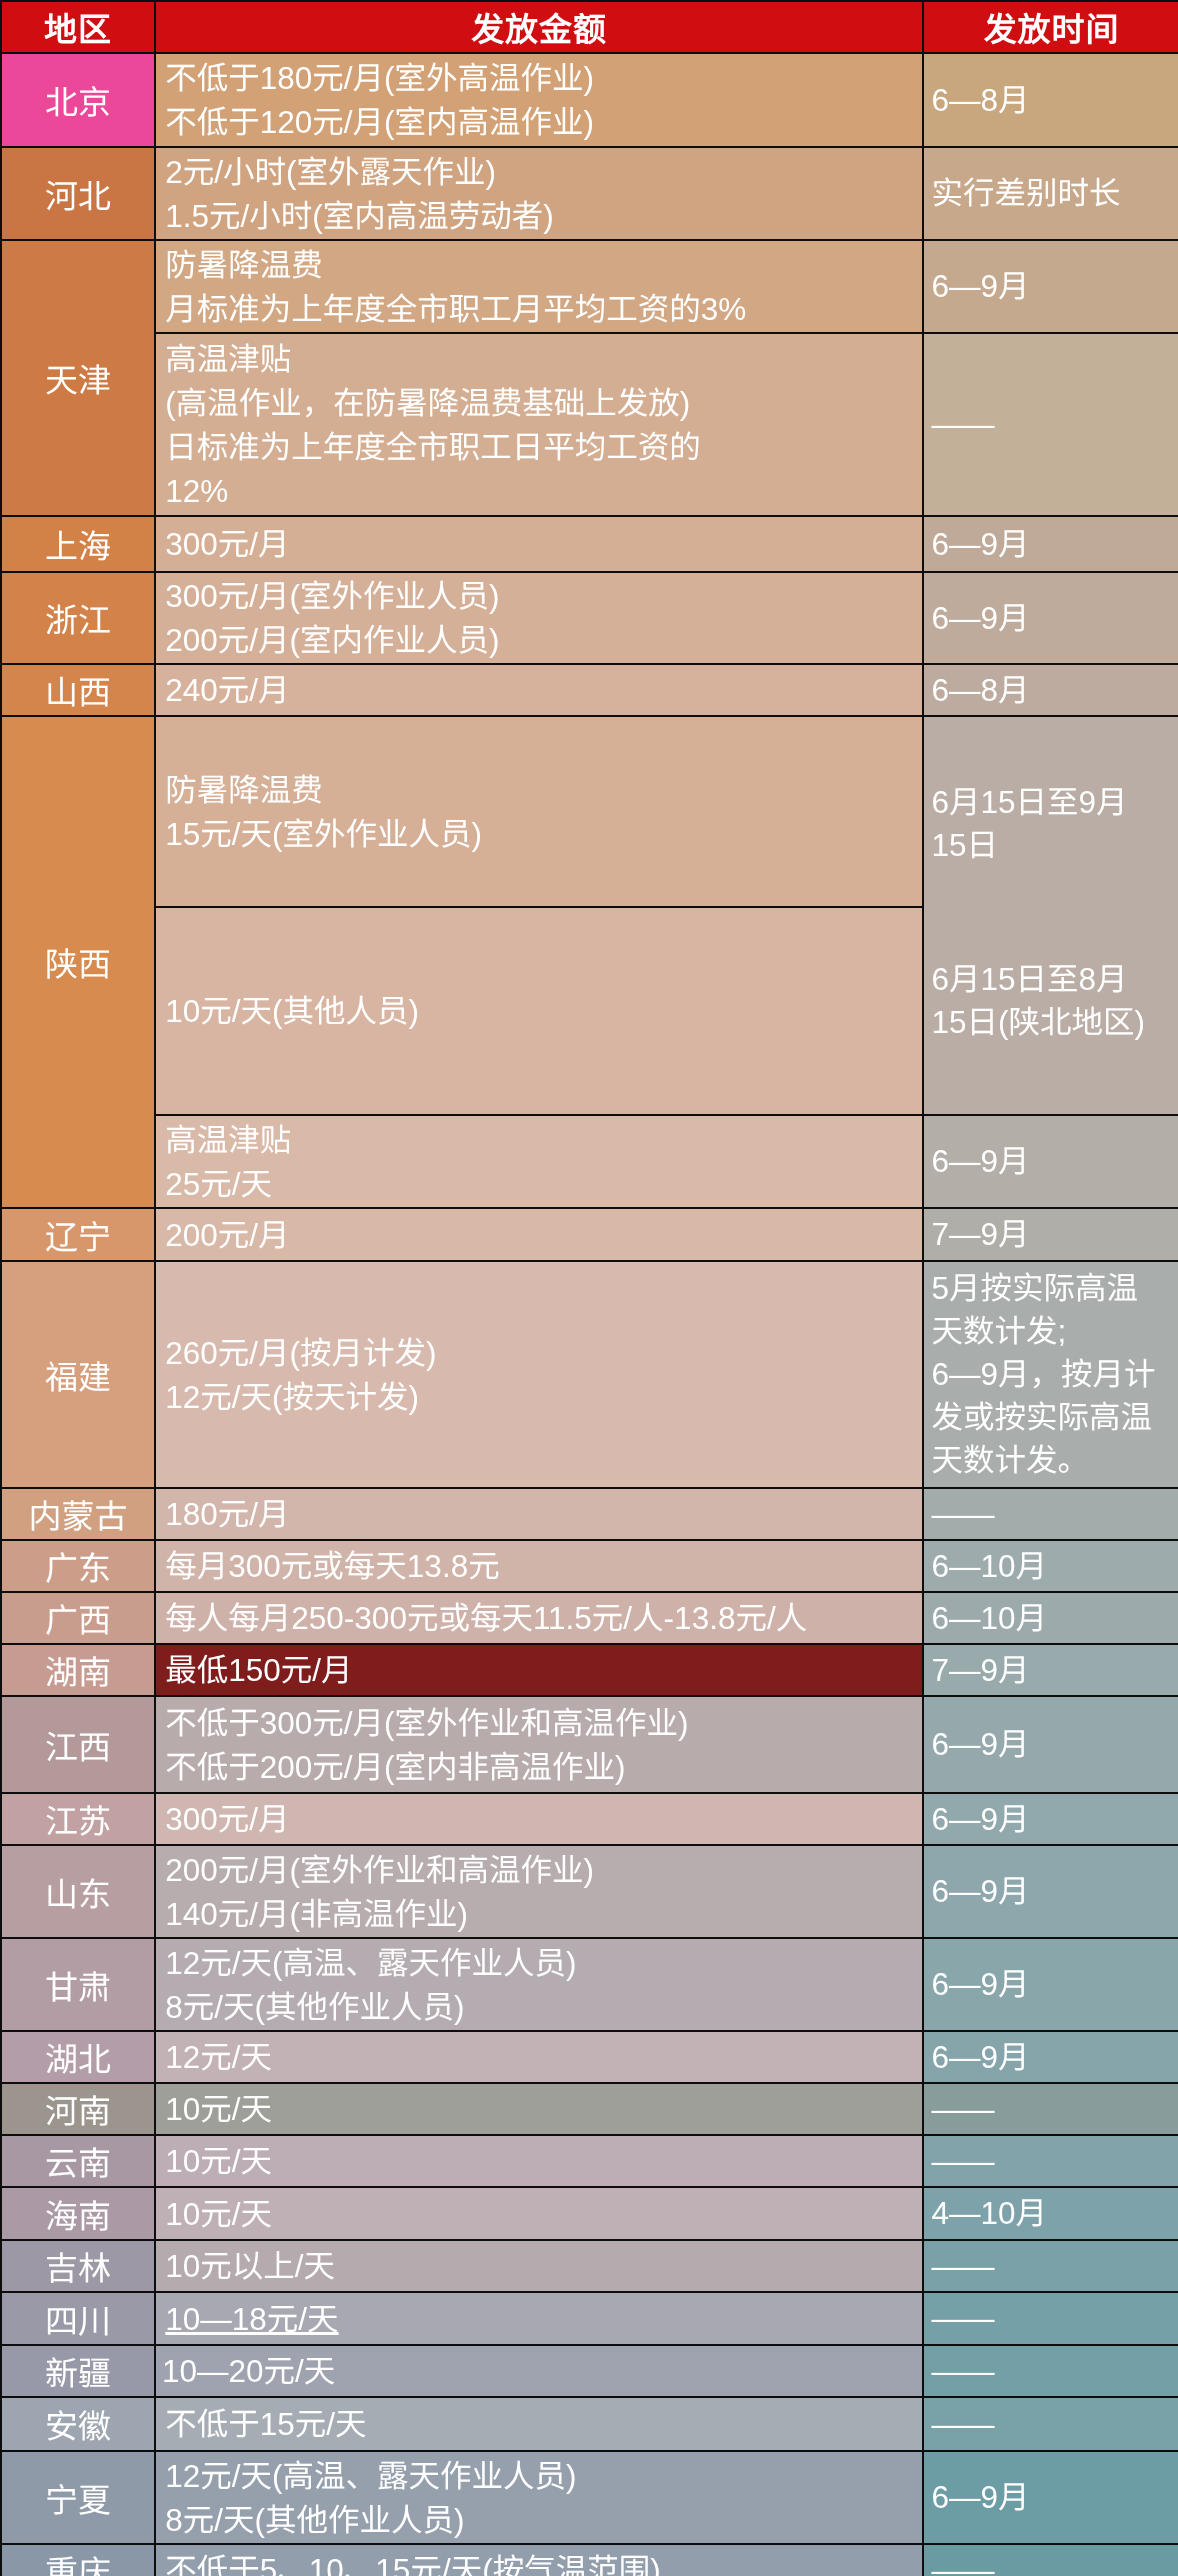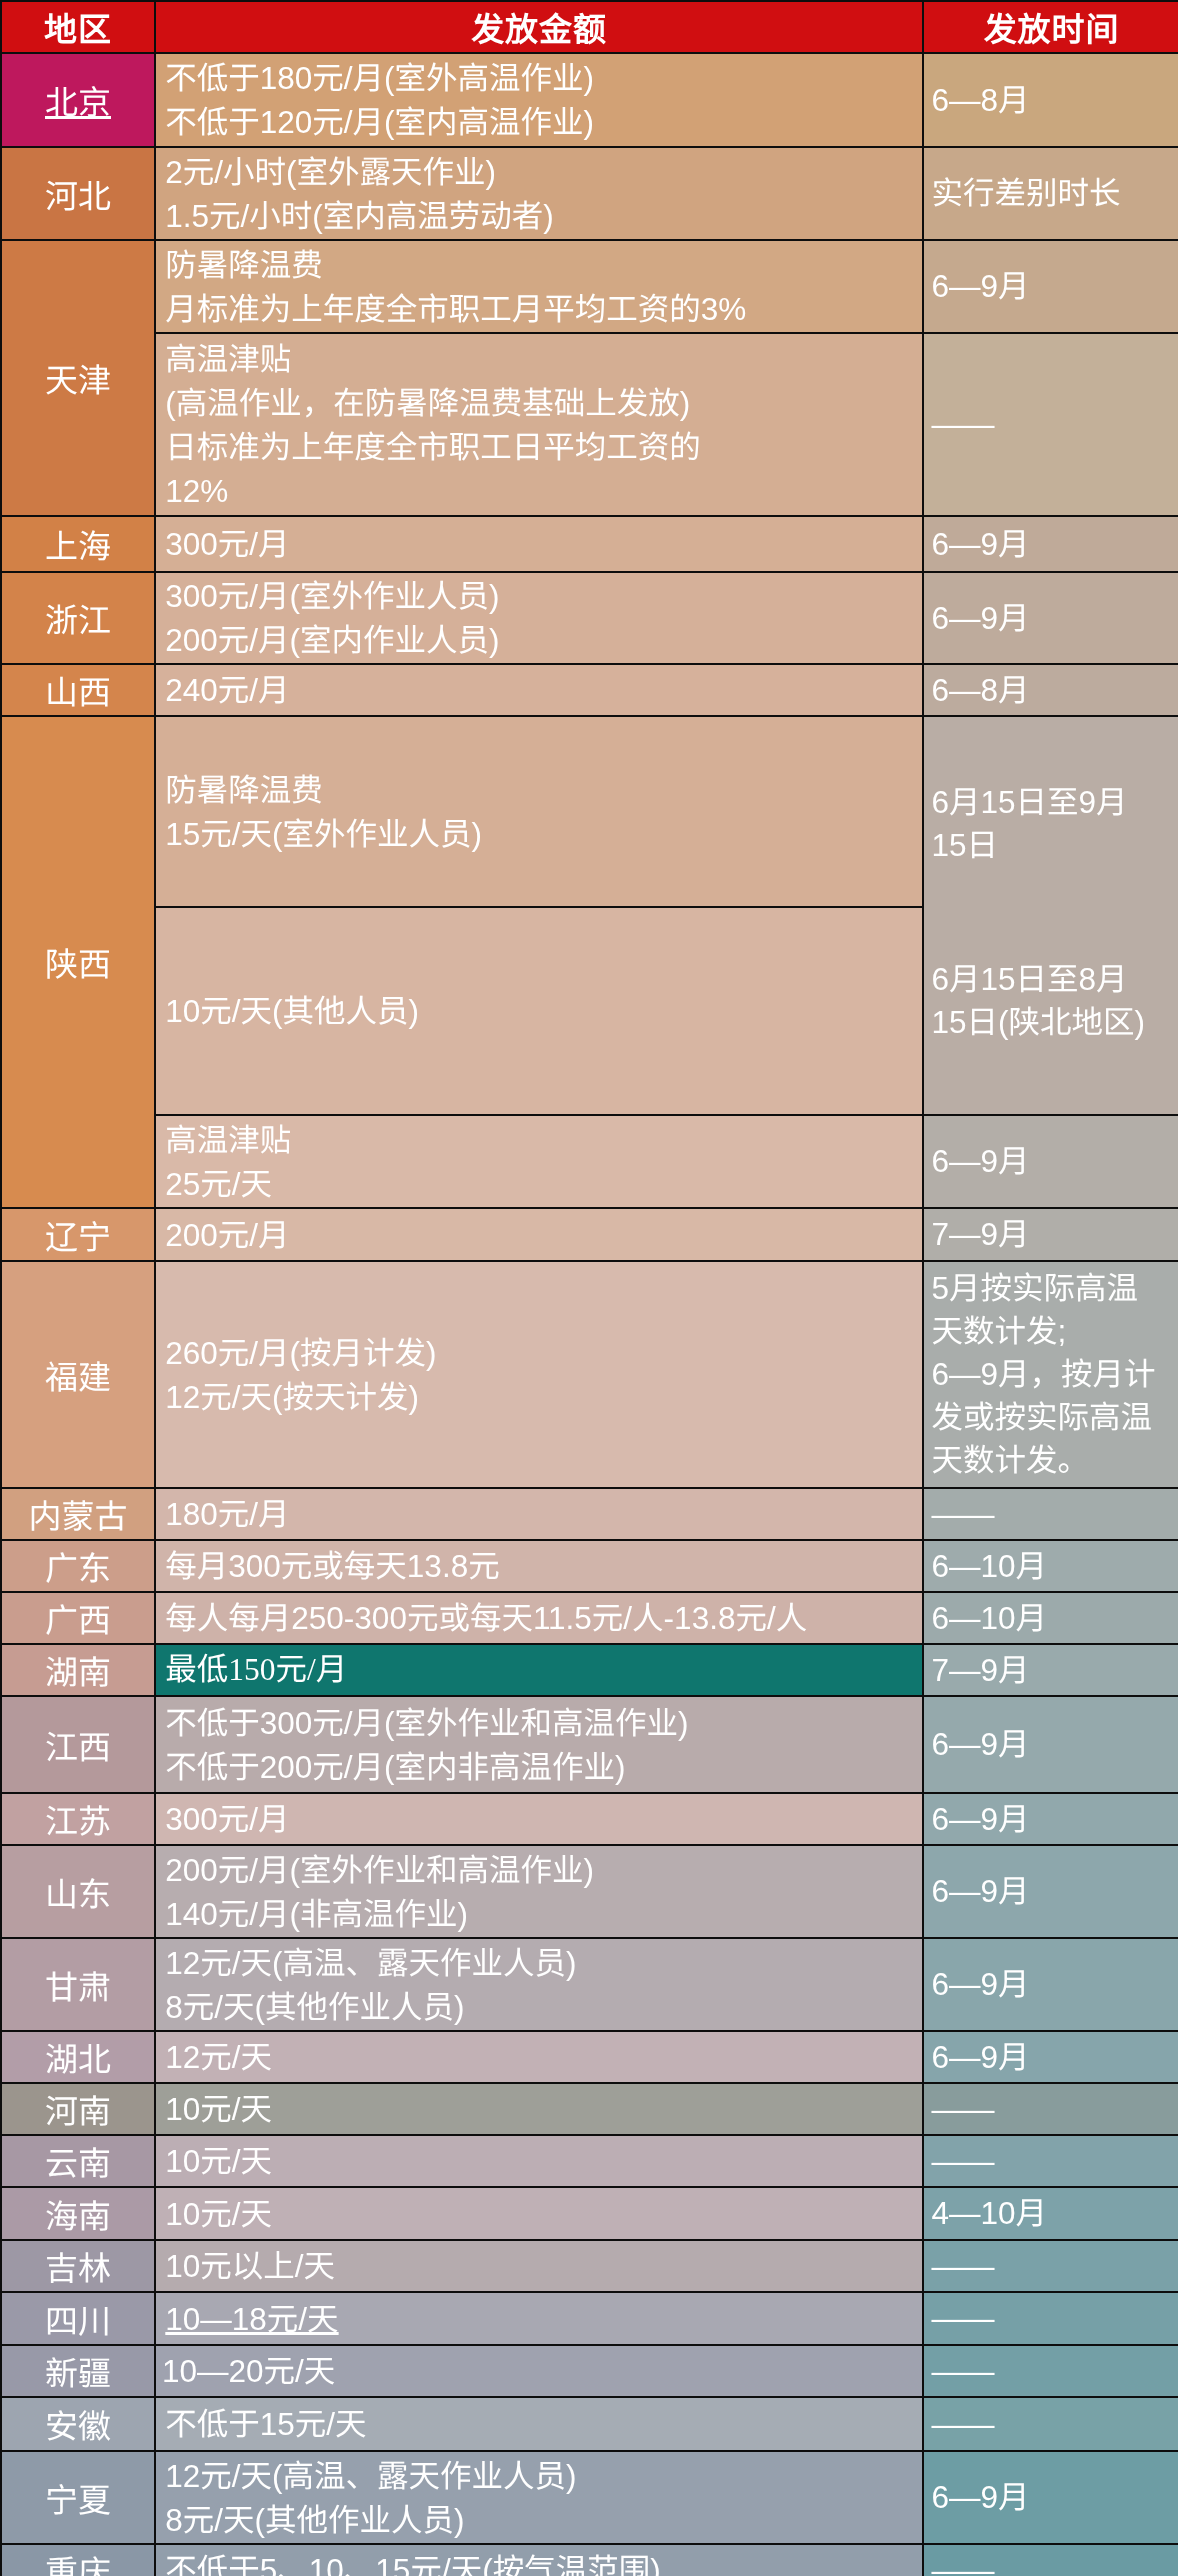--- a/index.html
+++ b/index.html
@@ -75,21 +75,21 @@
     </colgroup>
 
     <tbody>
         <tr style="height:44px">
       <th class="hdr" style="background-color: rgb(208, 14, 17);">地区</th>
       <th class="hdr" style="background-color: rgb(208, 14, 17);">发放金额</th>
       <th class="hdr" style="background-color: rgb(208, 14, 17);">发放时间</th>
     </tr>
 
     <tr style="height:94px">
-      <td class="region" style="background-color: #be185d; text-decoration: underline;">北京</td>
+      <td class="region" style="background-color: #ec4899;">北京</td>
       <td class="amount" style="background-color: rgb(210, 161, 117);">不低于180元/月(室外高温作业)
 不低于120元/月(室内高温作业)</td>
       <td class="time" style="background-color: rgb(201, 167, 126);">6—8月</td>
     </tr>
 
     <tr style="height:93px">
       <td class="region" style="background-color: rgb(201, 117, 68);">河北</td>
       <td class="amount" style="background-color: rgb(208, 164, 128);">2元/小时(室外露天作业)
 1.5元/小时(室内高温劳动者)</td>
       <td class="time" style="background-color: rgb(199, 168, 138);">实行差别时长</td>
@@ -178,21 +178,21 @@
     </tr>
 
     <tr style="height:51px">
       <td class="region" style="background-color: rgb(201, 157, 142);">广西</td>
       <td class="amount" style="background-color: rgb(206, 178, 169);">每人每月250-300元或每天11.5元/人-13.8元/人</td>
       <td class="time" style="background-color: rgb(156, 170, 171);">6—10月</td>
     </tr>
 
     <tr style="height:51px">
       <td class="region" style="background-color: rgb(198, 156, 146);">湖南</td>
-      <td class="amount" style="background-color: #0f766e; font-family: Liberation Serif, serif;">最低150元/月</td>
+      <td class="amount" style="background-color: #7f1d1d;">最低150元/月</td>
       <td class="time" style="background-color: rgb(153, 170, 172);">7—9月</td>
     </tr>
 
     <tr style="height:97px">
       <td class="region" style="background-color: rgb(180, 153, 155);">江西</td>
       <td class="amount" style="background-color: rgb(184, 171, 171);">不低于300元/月(室外作业和高温作业)
 不低于200元/月(室内非高温作业)</td>
       <td class="time" style="background-color: rgb(149, 169, 172);">6—9月</td>
     </tr>
 

